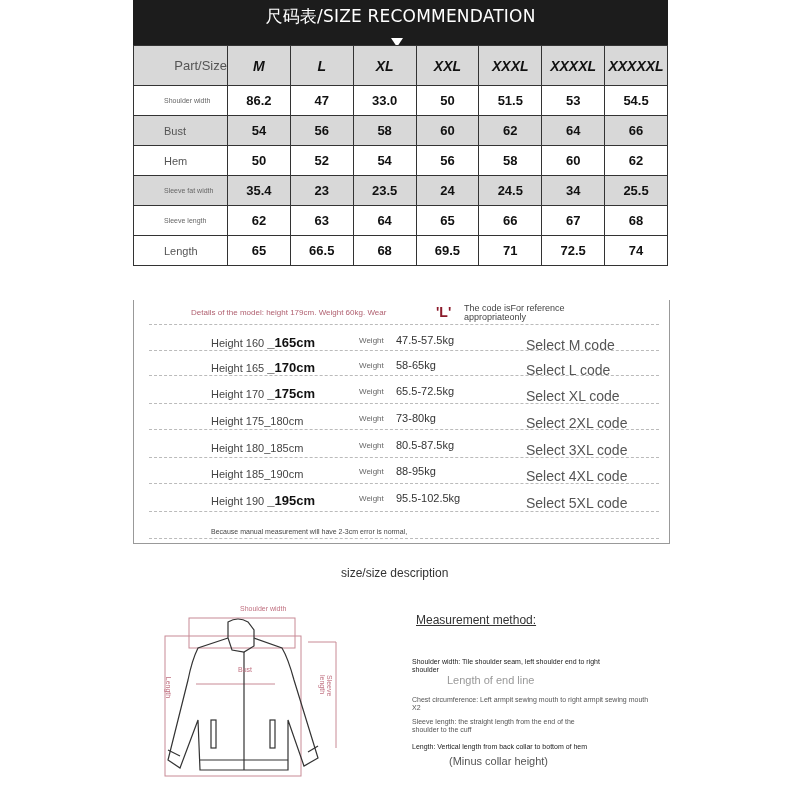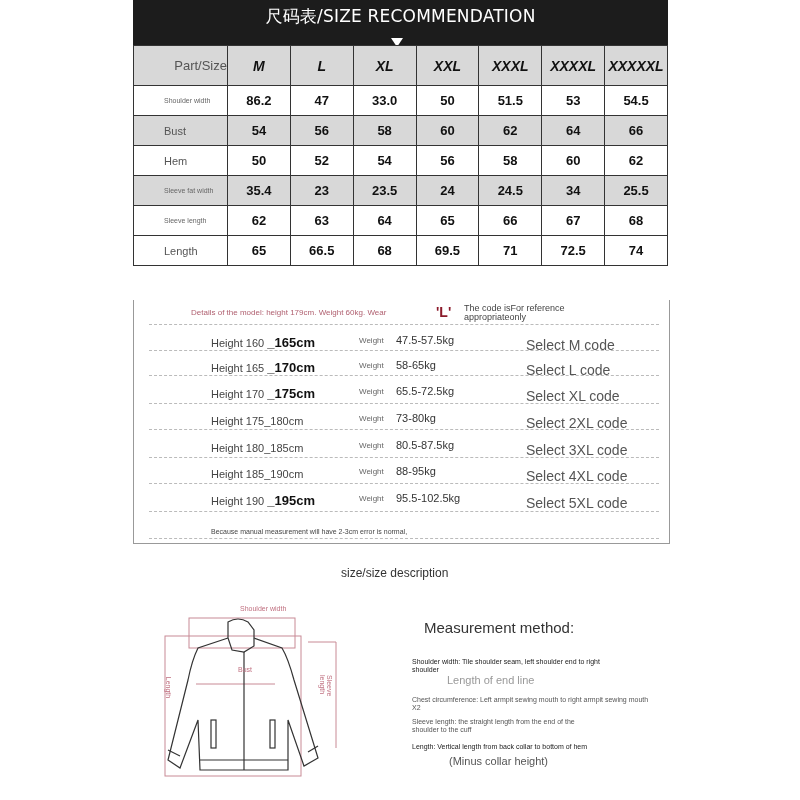--- a/index.html
+++ b/index.html
@@ -36,21 +36,21 @@
   .foot { position:absolute; left:77px; top:228px; font-size:7px; color:#444; }
 
   .desc-title { position:absolute; left:341px; top:566px; font-size:12px; color:#333; }
 
   
   .diagram { position:absolute; left:158px; top:600px; width:200px; height:180px; }
   .diagram .lbl { position:absolute; font-size:7px; color:#c07080; }
 
   
   .method { position:absolute; left:412px; top:610px; width:250px; }
-  .method .mt { font-size:15px; line-height:12px; color:#333; margin:12px; }
+  .method .mt { font-size:12px; line-height:12px; color:#333; margin:4px;text-decoration:underline; }
   .m { position:absolute; font-size:7px; line-height:8px; color:#555; }
   .m.big { font-size:11px; color:#999; }
   .m.dark { color:#222; }
 </style>
 </head>
 <body>
 
 <div class="header">
   <div class="title">尺码表/SIZE RECOMMENDATION</div>
   <div class="marker"></div>

